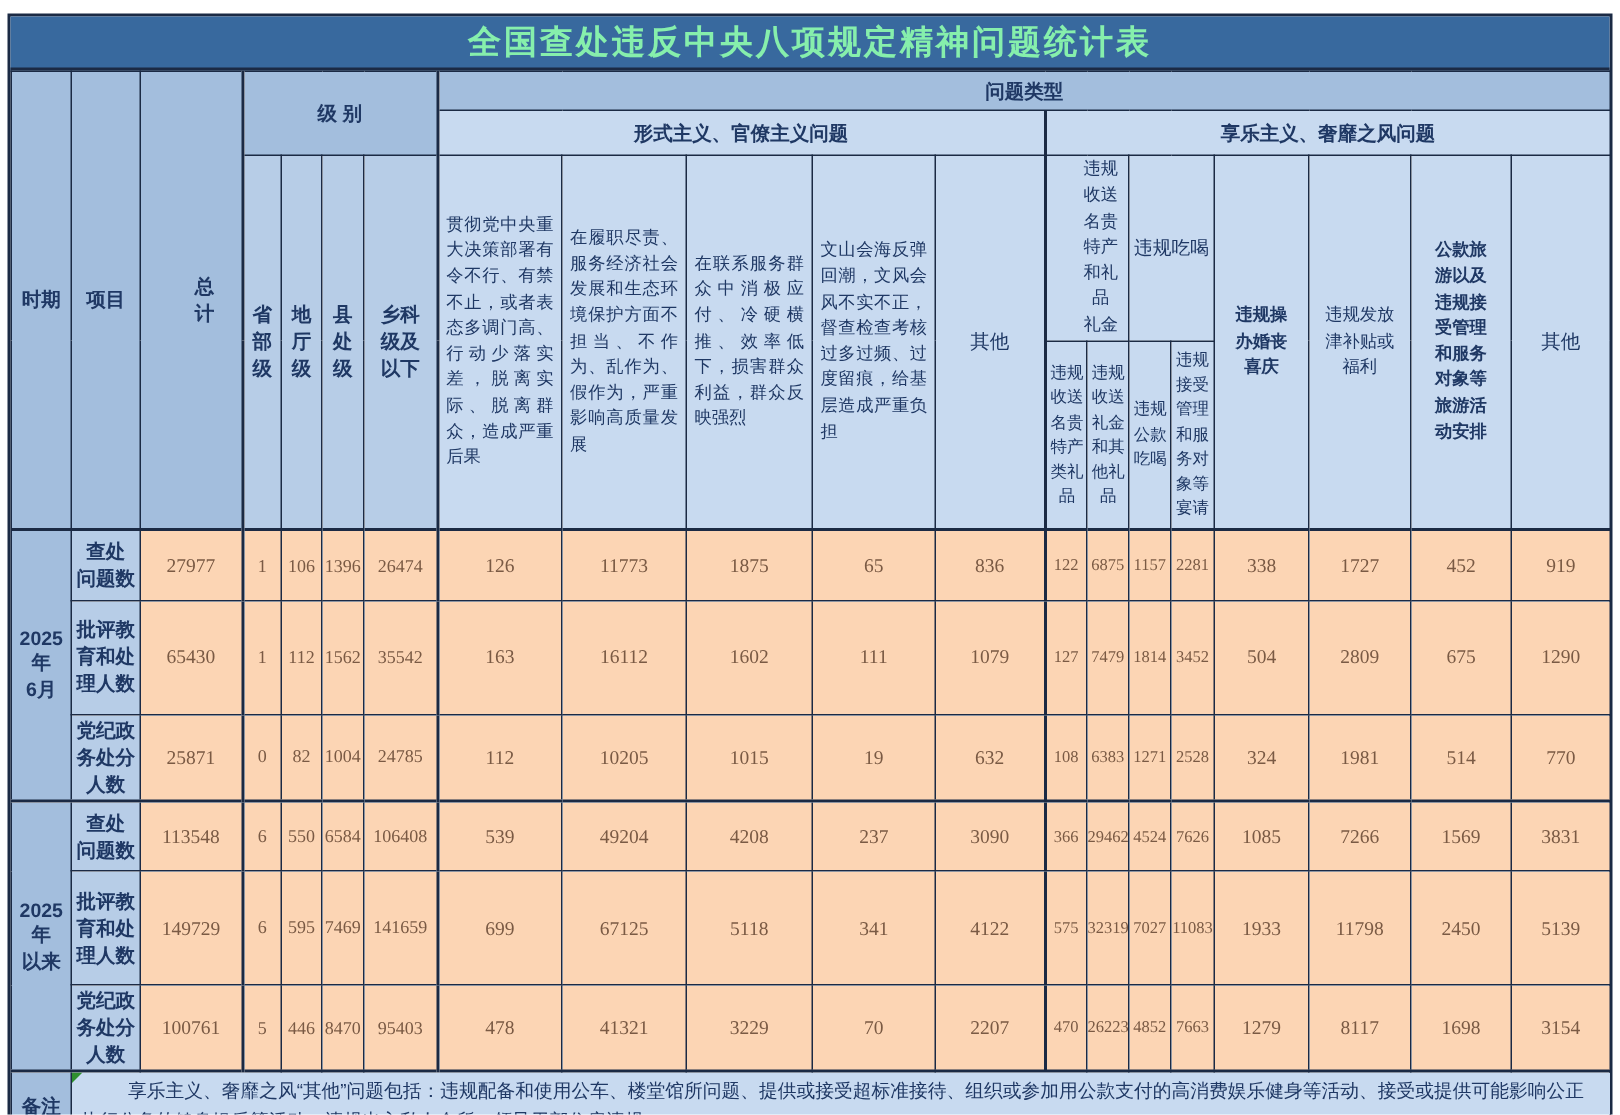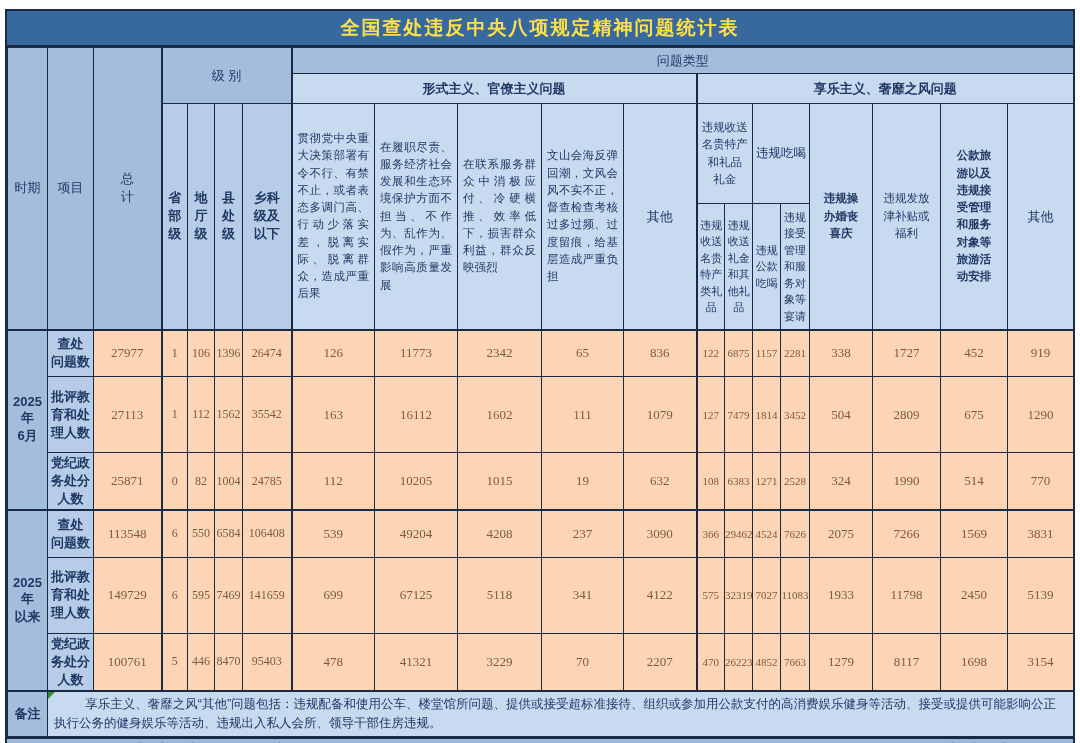--- a/index.html
+++ b/index.html
@@ -14,51 +14,51 @@
     --bar-bg:#9cb8d9;
   }
   html,body{margin:0;padding:0;background:#ffffff;}
   body{width:1080px;height:743px;overflow:hidden;font-family:"Liberation Sans",sans-serif;}
   .sheet{
     width:1066px;margin:9px auto 0 auto;
     border:2px solid var(--border);
     background:#fff;
   }
   .title-bar{
-    height:34px;background:var(--title-bg);color:#fde047;
+    height:34px;background:var(--title-bg);color:#86efac;
     display:flex;align-items:center;justify-content:center;
     font-family:"Liberation Serif","DejaVu Serif",serif;
-    font-size:19px;font-weight:bold;letter-spacing:2px;
+    font-size:22px;font-weight:bold;letter-spacing:2px;
     border-bottom:2px solid var(--border);
   }
   table{
     border-collapse:collapse;table-layout:fixed;width:1066px;
     color:var(--header-text);
   }
   td,th{
     border:1px solid var(--border);
     text-align:center;vertical-align:middle;
     padding:1px 2px;overflow:hidden;
     font-weight:normal;
   }
   
-  .hd{background:var(--band-dark);font-weight:normal;font-size:13px;}
+  .hd{background:var(--band-dark);font-weight:bold;font-size:13px;}
   .hm{background:var(--band-mid);font-weight:bold;font-size:13px;}
   .hl{background:var(--band-light);font-weight:bold;font-size:13px;}
   .kai{background:var(--band-light);font-weight:normal;
        font-family:"Liberation Serif","DejaVu Serif",serif;font-size:11.5px;line-height:1.5;}
   .ltxt{text-align:justify;text-align-last:left;padding:3px 5px;}
   
   .num{background:var(--data-bg);color:var(--data-text);
        font-family:"Liberation Serif","DejaVu Serif",serif;font-size:13px;}
   .num.sm{font-size:11px;padding:1px 0;}
   .num.md{font-size:12px;padding:1px 0;}
   .pcell{background:var(--band-dark);font-weight:bold;font-size:13px;white-space:pre-line;}
   .icell{background:var(--band-mid);font-weight:bold;font-size:13px;white-space:pre-line;}
-  .pre{white-space:pre-line;}
+  .pre{white-space:pre-line;padding-left:20px;}
   
   .w1{display:inline-block;width:1.2em;}
   .w2{display:inline-block;width:2.15em;}
   .w3{display:inline-block;width:3.2em;font-weight:bold;}
   .w4{display:inline-block;width:4.2em;}
   .thickL{border-left-width:2px;}
   tr.thickT>td,tr.thickT>th{border-top-width:2px;}
   
   .remark-label{background:var(--band-dark);font-weight:bold;font-size:13px;text-align:center;}
   .remark-text{
@@ -159,38 +159,38 @@
 6月</td>
       <td class="icell">查处
 问题数</td>
       <td class="num">27977</td>
       <td class="num md thickL">1</td>
       <td class="num md">106</td>
       <td class="num md">1396</td>
       <td class="num md">26474</td>
       <td class="num thickL">126</td>
       <td class="num">11773</td>
-      <td class="num">2342</td>
+      <td class="num">1875</td>
       <td class="num">65</td>
       <td class="num">836</td>
       <td class="num sm thickL">122</td>
       <td class="num sm">6875</td>
       <td class="num sm">1157</td>
       <td class="num sm">2281</td>
       <td class="num">338</td>
       <td class="num">1727</td>
       <td class="num">452</td>
       <td class="num">919</td>
     </tr>
 
     <tr class="r-l">
       <td class="icell">批评教
 育和处
 理人数</td>
-      <td class="num">27113</td>
+      <td class="num">65430</td>
       <td class="num md thickL">1</td>
       <td class="num md">112</td>
       <td class="num md">1562</td>
       <td class="num md">35542</td>
       <td class="num thickL">163</td>
       <td class="num">16112</td>
       <td class="num">1602</td>
       <td class="num">111</td>
       <td class="num">1079</td>
       <td class="num sm thickL">127</td>
@@ -215,21 +215,21 @@
       <td class="num thickL">112</td>
       <td class="num">10205</td>
       <td class="num">1015</td>
       <td class="num">19</td>
       <td class="num">632</td>
       <td class="num sm thickL">108</td>
       <td class="num sm">6383</td>
       <td class="num sm">1271</td>
       <td class="num sm">2528</td>
       <td class="num">324</td>
-      <td class="num">1990</td>
+      <td class="num">1981</td>
       <td class="num">514</td>
       <td class="num">770</td>
     </tr>
 
     <tr class="r-s thickT">
       <td class="pcell" rowspan="3">2025年
 以来</td>
       <td class="icell">查处
 问题数</td>
       <td class="num">113548</td>
@@ -239,21 +239,21 @@
       <td class="num md">106408</td>
       <td class="num thickL">539</td>
       <td class="num">49204</td>
       <td class="num">4208</td>
       <td class="num">237</td>
       <td class="num">3090</td>
       <td class="num sm thickL">366</td>
       <td class="num sm">29462</td>
       <td class="num sm">4524</td>
       <td class="num sm">7626</td>
-      <td class="num">2075</td>
+      <td class="num">1085</td>
       <td class="num">7266</td>
       <td class="num">1569</td>
       <td class="num">3831</td>
     </tr>
 
     <tr class="r-l">
       <td class="icell">批评教
 育和处
 理人数</td>
       <td class="num">149729</td>

